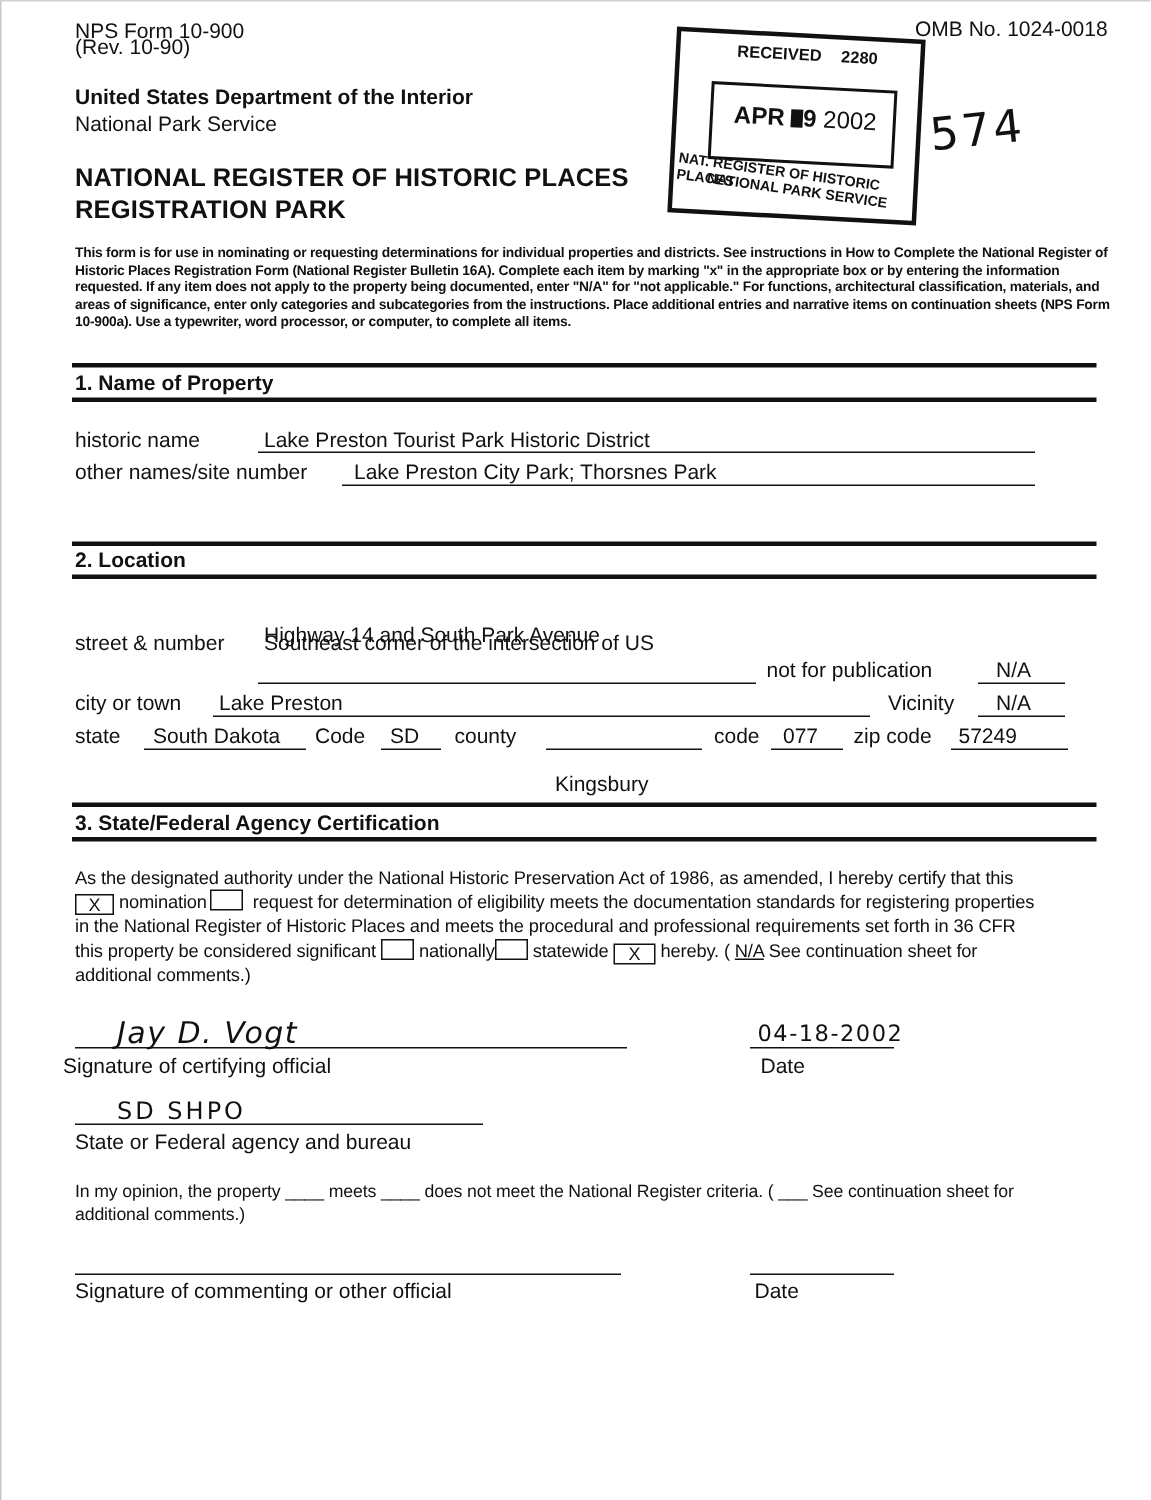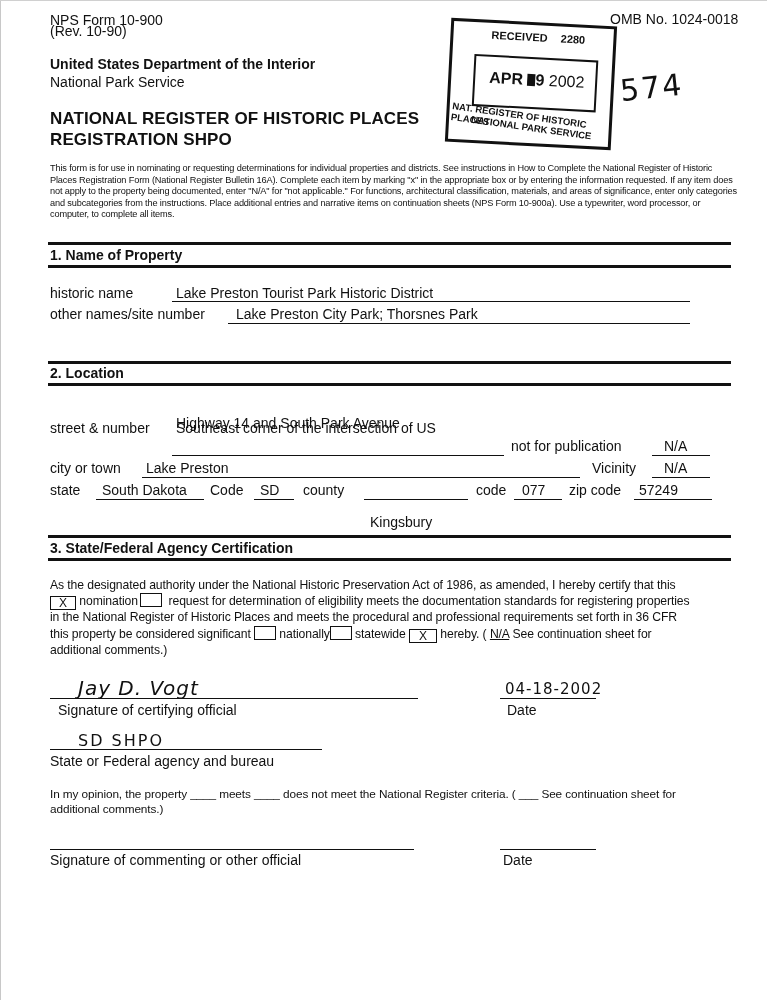--- a/index.html
+++ b/index.html
@@ -4,21 +4,21 @@
 <style>
   html, body { margin: 0; padding: 0; background: #ffffff; }
   body { width: 767px; height: 1000px; position: relative; overflow: hidden; font-family: "Liberation Sans", sans-serif; color: #111; }
   .page-border { position: absolute; left: 0; top: 0; width: 1px; height: 1000px; background: #c8c8c8; }
   .page-top { position: absolute; left: 0; top: 0; width: 767px; height: 1px; background: #d0d0d0; }
   .abs { position: absolute; white-space: nowrap; }
   .small { font-size: 14px; line-height: 11px; }
   .dept { font-size: 14px; font-weight: bold; }
   .nps { font-size: 14px; }
   .title { font-size: 17px; font-weight: bold; line-height: 21px; letter-spacing: 0.1px; }
-  .intro { font-size: 9.2px; line-height: 11.6px; white-space: normal; width: 690px; letter-spacing: -0.15px; }
+  .intro { font-size: 9.2px; line-height: 11.6px; white-space: normal; width: 690px; letter-spacing: -0.15px; font-weight: bold; }
   .rule { position: absolute; left: 48px; width: 683px; height: 3px; background: #111; }
   .sec-title { font-size: 14px; font-weight: bold; }
   .lbl { font-size: 14px; }
   .val { font-size: 14px; }
   .uline { position: absolute; height: 1px; background: #111; }
   .para { font-size: 12.2px; line-height: 15.3px; white-space: normal; width: 690px; letter-spacing: -0.1px; }
   .cbox { display: inline-block; border: 1px solid #111; height: 12px; text-align: center; line-height: 12px; vertical-align: -2px; font-size: 12px; }
   .hand { font-family: "DejaVu Sans", sans-serif; font-size: 15px; font-style: italic; letter-spacing: 1px; }
   .stamp { position: absolute; left: 448px; top: 22px; width: 160px; height: 118px; border: 3px solid #111; transform: rotate(3deg); }
   .stamp-inner { position: absolute; left: 22px; top: 32px; width: 120px; height: 48px; border: 2px solid #111; }
@@ -29,21 +29,21 @@
 
 <div class="page-border"></div>
 <div class="page-top"></div>
 
 <div class="abs small" style="left:50px; top:15px;">NPS Form 10-900</div>
 <div class="abs small" style="left:50px; top:26px;">(Rev. 10-90)</div>
 <div class="abs small" style="left:610px; top:14px;">OMB No. 1024-0018</div>
 <div class="abs dept" style="left:50px; top:56px;">United States Department of the Interior</div>
 <div class="abs nps" style="left:50px; top:74px;">National Park Service</div>
 <div class="abs title" style="left:50px; top:108px;">NATIONAL REGISTER OF HISTORIC PLACES</div>
-<div class="abs title" style="left:50px; top:129px;">REGISTRATION SHPO</div>
+<div class="abs title" style="left:50px; top:129px;">REGISTRATION PARK</div>
 
 <div class="stamp">
   <div class="stamp-text" style="left:38px; top:6px; font-size:11px;">
     <span>RECEIVED</span>
     <span style="margin-left:10px;">2280</span>
   </div>
   <div class="stamp-inner">
     <div class="stamp-text" style="left:14px; top:12px; font-size:16px;">
       <span>APR</span>
       <span style="display:inline-block; width:8px; height:12px; background:#111; vertical-align:-1px;"></span><span>9</span>
@@ -125,21 +125,21 @@
     <span class="cbox" style="width:26px;">X</span>
     <span>hereby.  (</span>
     <span style="text-decoration:underline;">N/A</span>
     <span>See continuation sheet for</span>
   </div>
   <div>additional comments.)</div>
 </div>
 
 <div class="abs hand" style="left:78px; top:676px; font-size:20px;">Jay D. Vogt</div>
 <div class="uline" style="left:50px; top:698px; width:368px;"></div>
-<div class="abs lbl" style="left:58px; top:702px;">Signature of certifying official</div>
+<div class="abs lbl" style="left:42px; top:702px;">Signature of certifying official</div>
 
 <div class="abs hand" style="left:505px; top:680px; font-size:15px; font-style:normal;">04-18-2002</div>
 <div class="uline" style="left:500px; top:698px; width:96px;"></div>
 <div class="abs lbl" style="left:507px; top:702px;">Date</div>
 
 <div class="abs hand" style="left:78px; top:731px; font-size:16px; font-style:normal; letter-spacing:2px;">SD SHPO</div>
 <div class="uline" style="left:50px; top:749px; width:272px;"></div>
 <div class="abs lbl" style="left:50px; top:753px;">State or Federal agency and bureau</div>
 
 <div class="abs para" style="left:50px; top:787px; font-size:11.8px; line-height:14.5px;">

